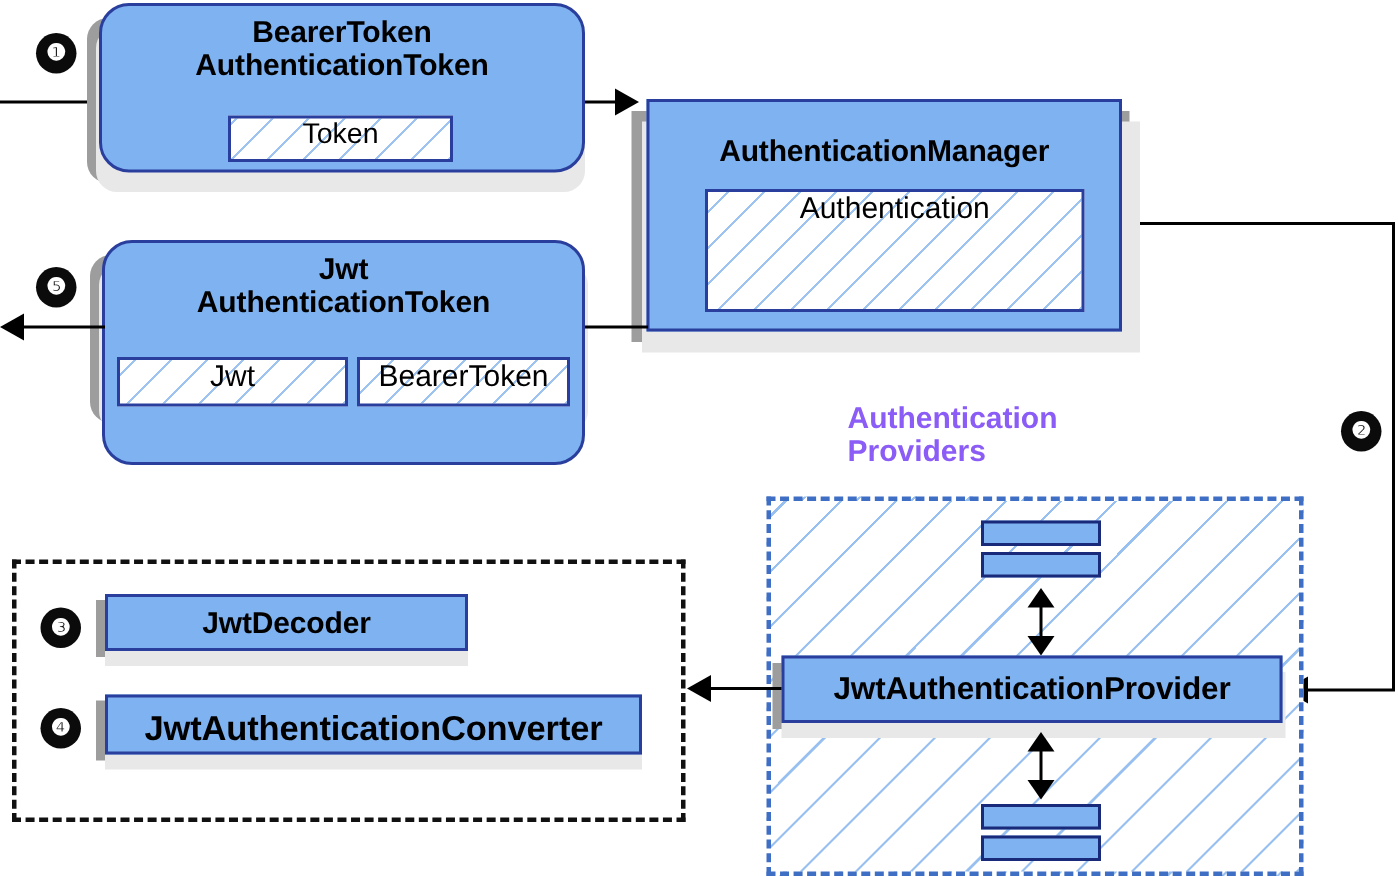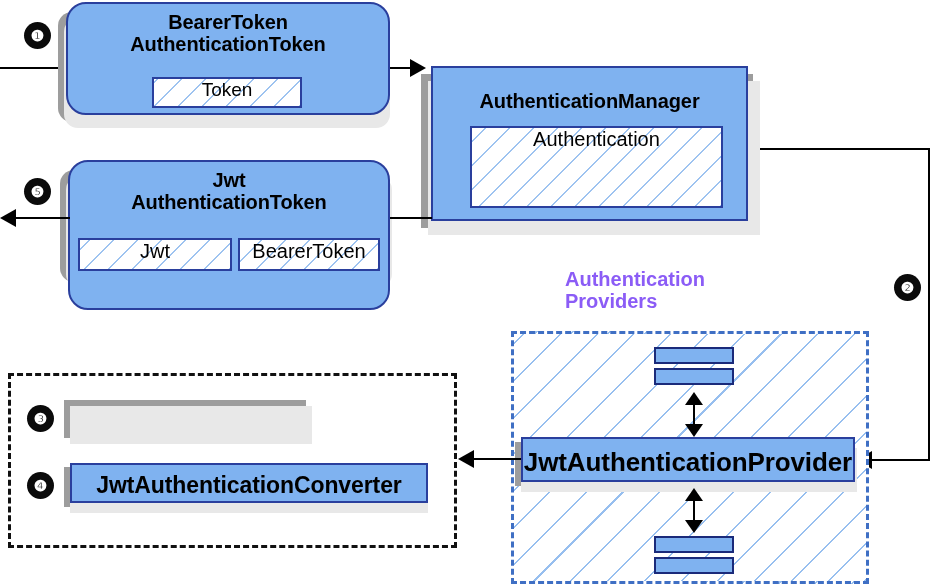--- a/index.html
+++ b/index.html
@@ -216,21 +216,21 @@
   <div class="smallbar" style="left:654px;top:347px;width:80px;height:17px;"></div>
   <div class="smallbar" style="left:654px;top:368px;width:80px;height:17px;"></div>
 
   <div class="arrow-up" style="left:685px;top:392px;"></div>
   <div class="vline" style="left:693px;top:398px;height:32px;"></div>
   <div class="arrow-down" style="left:685px;top:424px;"></div>
 
   <div class="shadow" style="left:515px;top:442px;width:336px;height:44px;"></div>
   <div class="shadow2" style="left:521px;top:448px;width:336px;height:44px;"></div>
   <div class="bluebox" style="left:521px;top:437px;width:334px;height:45px;">
-    <div class="boxtitle" style="top:9px;font-size:26px;">
+    <div class="boxtitle" style="top:9px;font-size:21px;">
       <span>JwtAuthenticationProvider</span>
     </div>
   </div>
 
   <div class="arrow-up" style="left:685px;top:488px;"></div>
   <div class="vline" style="left:693px;top:494px;height:32px;"></div>
   <div class="arrow-down" style="left:685px;top:520px;"></div>
 
   <div class="smallbar" style="left:654px;top:536px;width:80px;height:17px;"></div>
   <div class="smallbar" style="left:654px;top:557px;width:80px;height:17px;"></div>
@@ -238,20 +238,25 @@
   <div class="hline" style="left:472px;top:458px;width:49px;"></div>
   <div class="arrow-left" style="left:458px;top:450px;"></div>
 
   <div class="dashed-black" style="left:8px;top:373px;width:449px;height:175px;"></div>
 
   <div class="badge" style="left:28px;top:406px;">
     <span>❸</span>
   </div>
   <div class="shadow" style="left:64px;top:400px;width:242px;height:38px;"></div>
   <div class="shadow2" style="left:70px;top:406px;width:242px;height:38px;"></div>
+  <div class="bluebox" style="left:70px;top:396px;width:242px;height:38px;">
+    <div class="boxtitle" style="top:7px;font-size:20px;">
+      <span>JwtDecoder</span>
+    </div>
+  </div>
 
   <div class="badge" style="left:28px;top:473px;">
     <span>❹</span>
   </div>
   <div class="shadow" style="left:64px;top:467px;width:358px;height:40px;"></div>
   <div class="shadow2" style="left:70px;top:473px;width:358px;height:40px;"></div>
   <div class="bluebox" style="left:70px;top:463px;width:358px;height:40px;">
     <div class="boxtitle" style="top:8px;font-size:23px;">
       <span>JwtAuthenticationConverter</span>
     </div>

